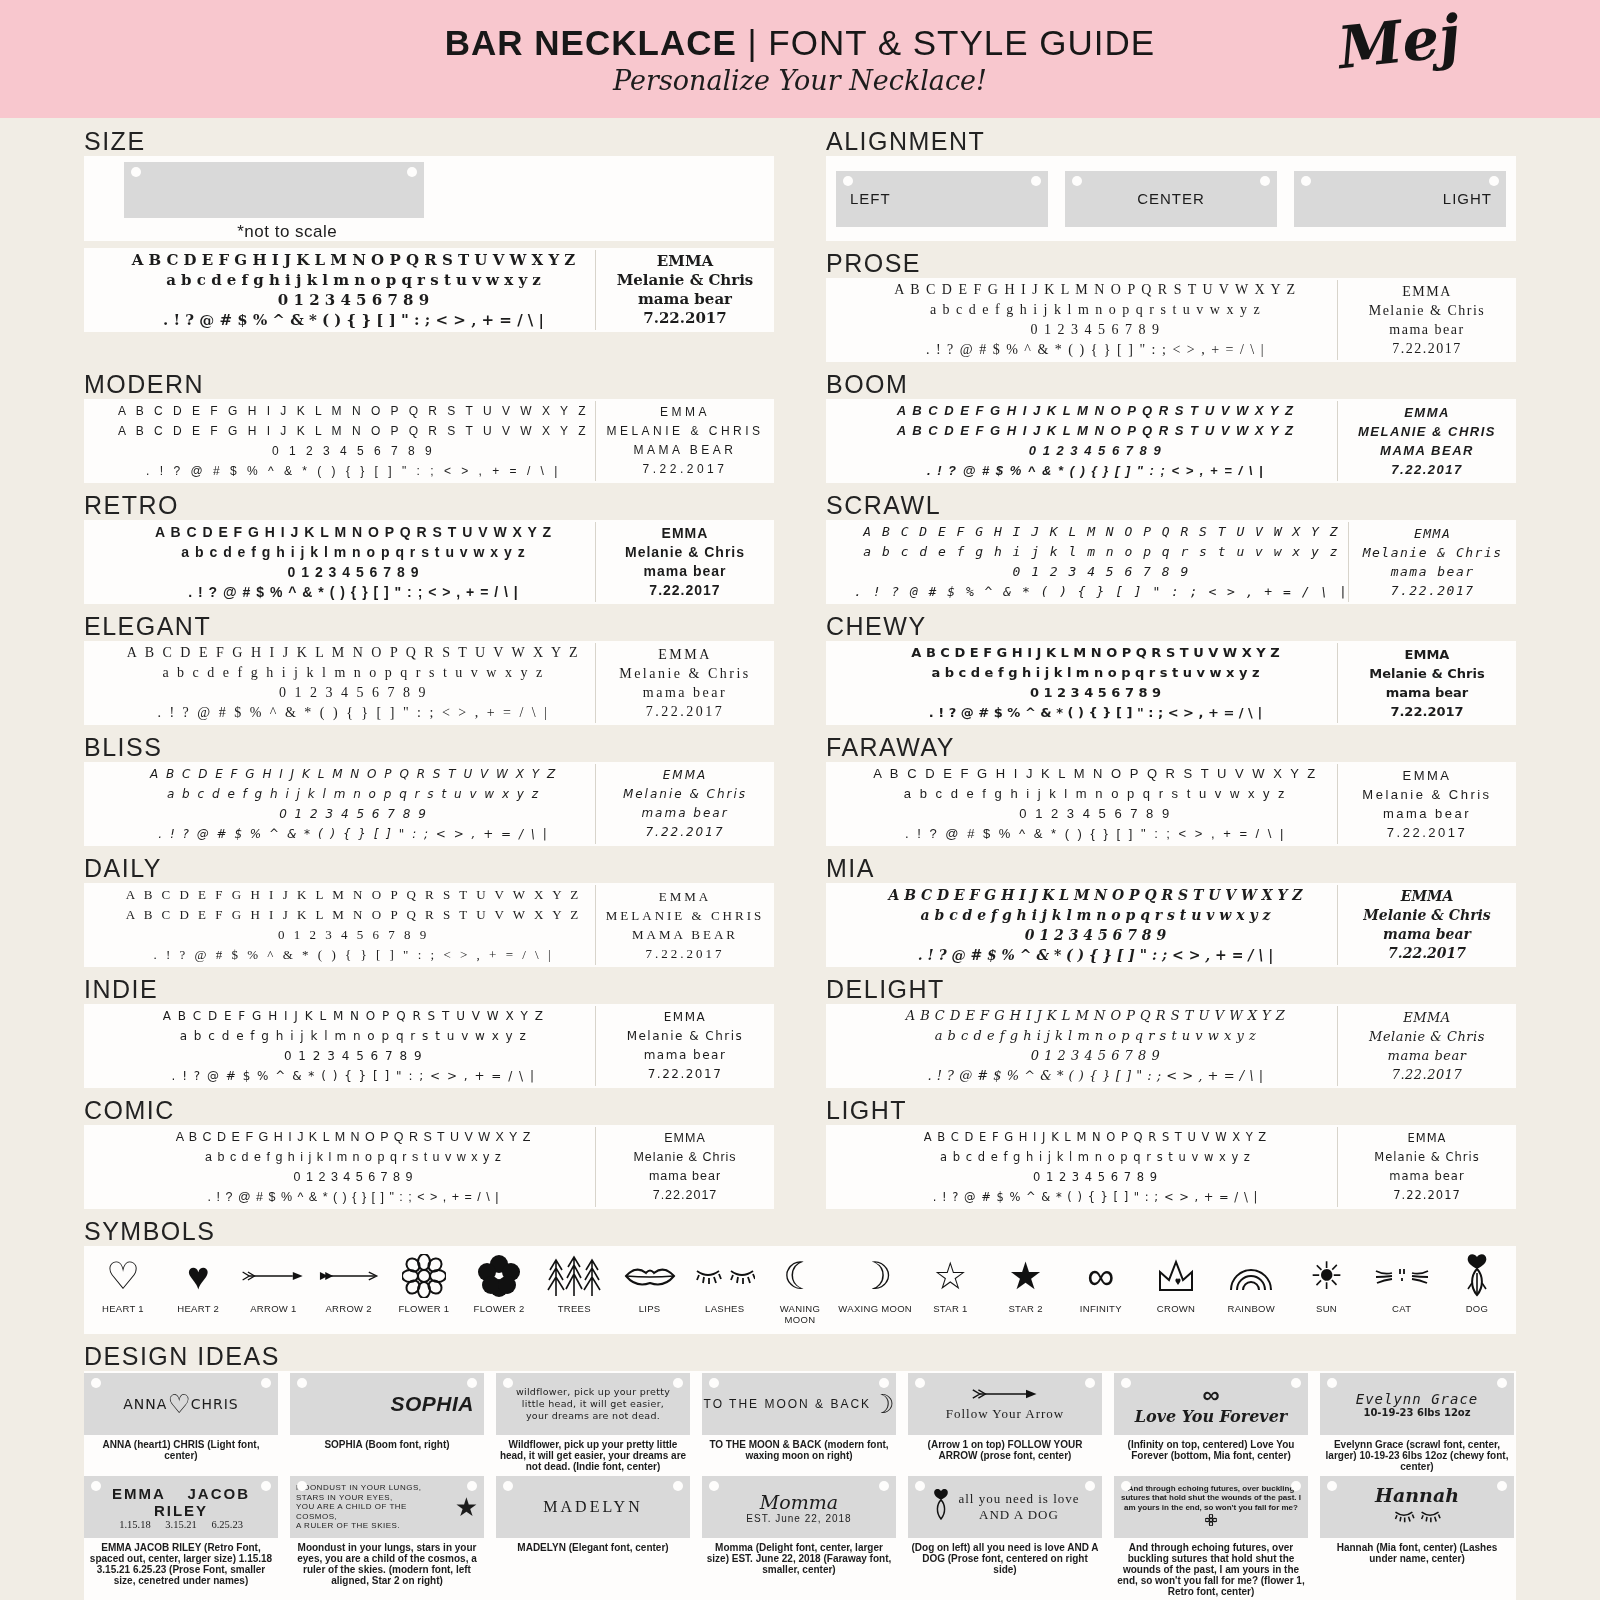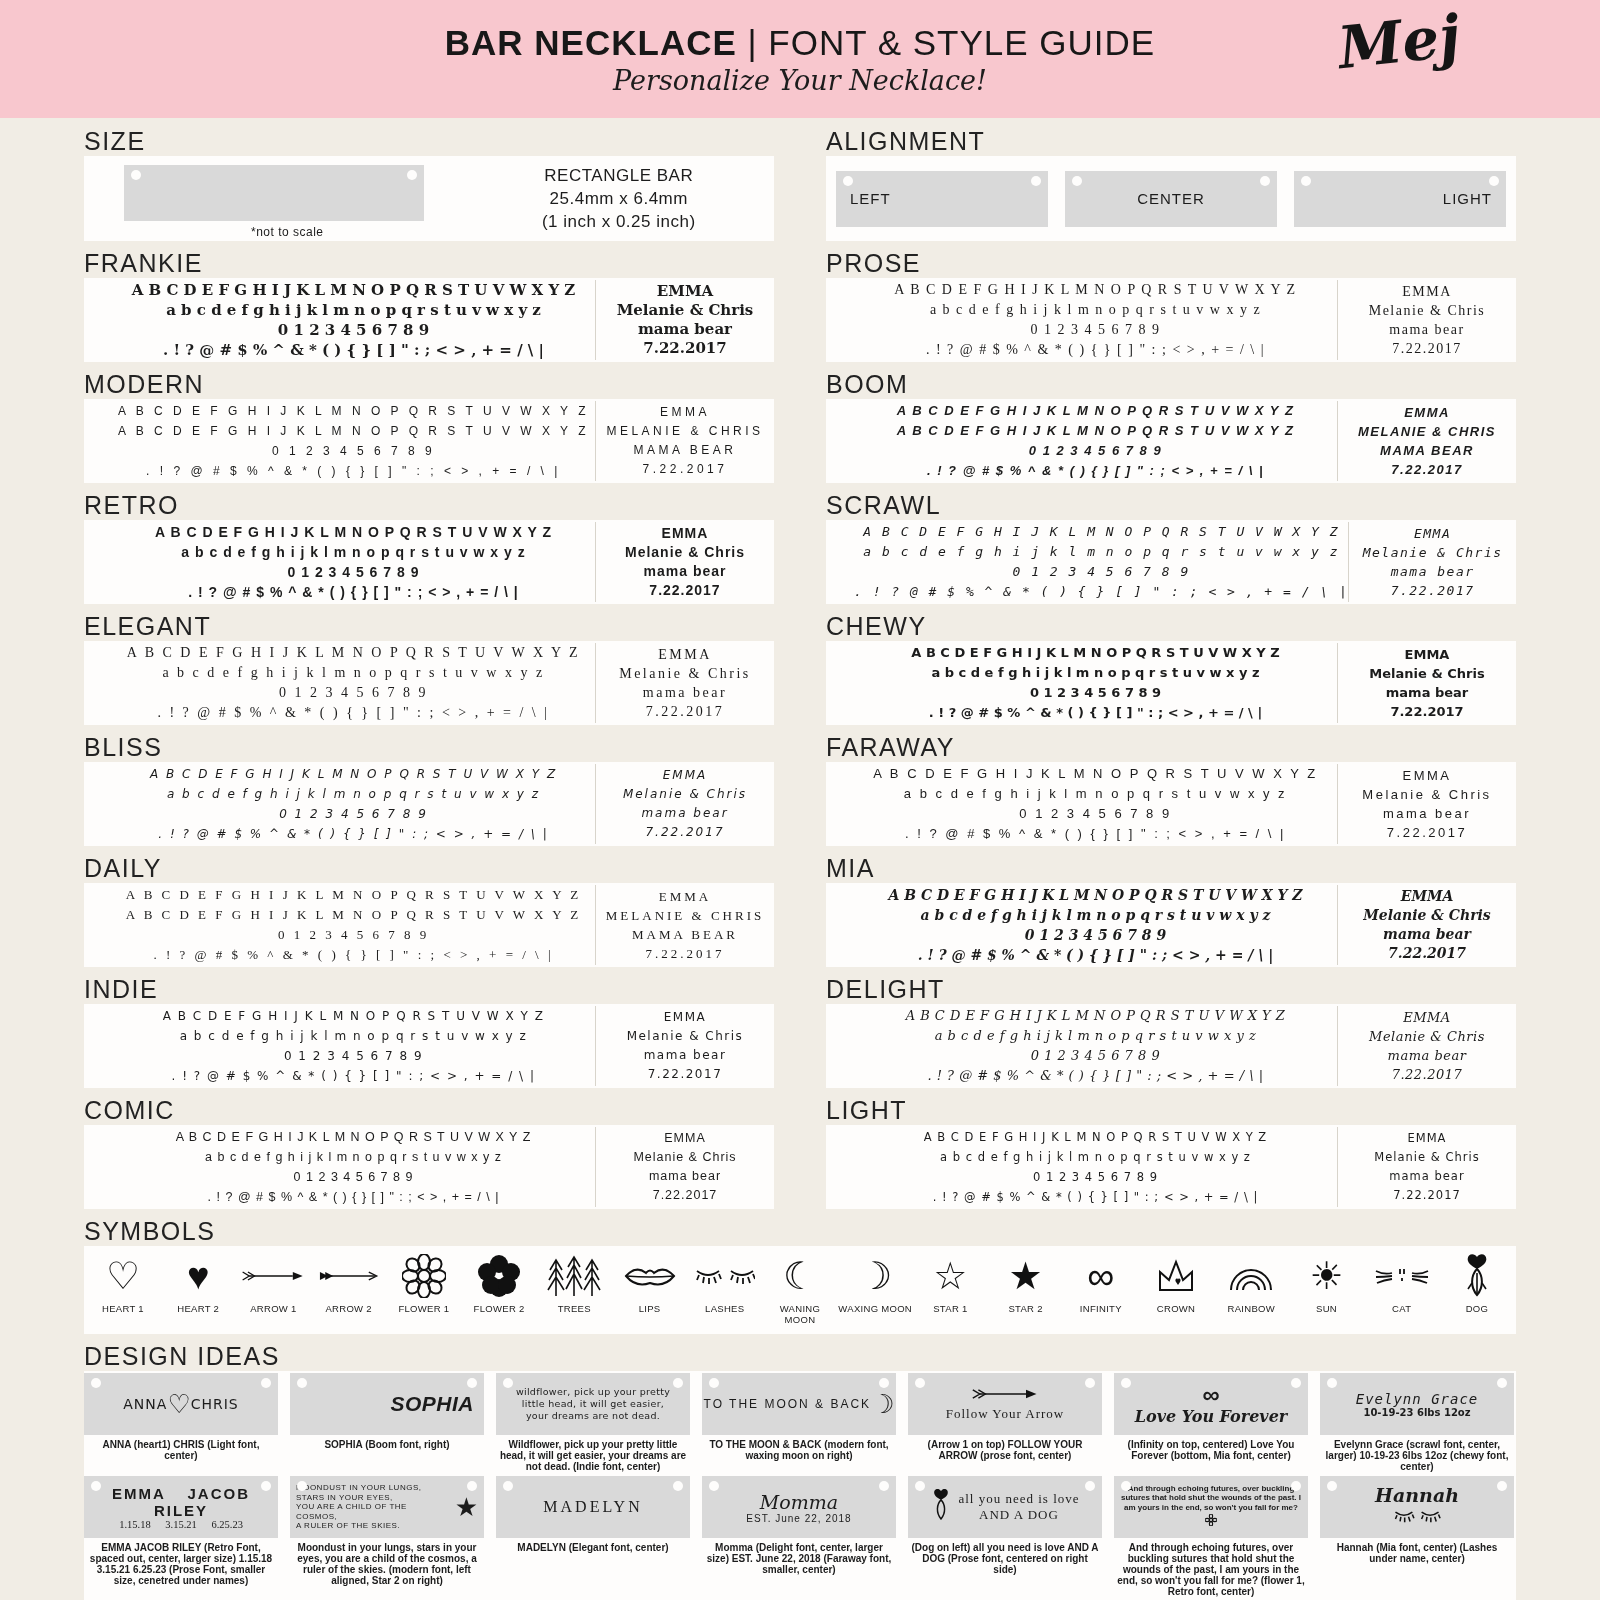--- a/index.html
+++ b/index.html
@@ -25,21 +25,21 @@
 
   
   .bar { position:relative; background:#d9d9d9; }
   .bar::before, .bar::after { content:""; position:absolute; top:5px; width:10px; height:10px; border-radius:50%; background:#fefdfc; }
   .bar::before { left:7px; } .bar::after { right:7px; }
 
   
   .size-panel { height:85px; display:flex; align-items:center; }
   .size-left { width:55%; text-align:center; padding-top:6px; }
   .size-bar { width:300px; height:56px; margin:0 auto; }
-  .note { font-size:12px; margin-top:4px; letter-spacing:0.5px;margin-left:27px; }
+  .note { font-size:17px; margin-top:4px; letter-spacing:0.5px;margin-left:27px; }
   .size-right { width:45%; text-align:center; font-size:17px; line-height:23px; letter-spacing:0.5px; }
   .align-panel { height:85px; display:flex; align-items:center; justify-content:space-between; padding:0 10px; }
   .align-bar { width:212px; height:56px; display:flex; align-items:center; font-size:15px; letter-spacing:1px; }
   .align-bar span { width:100%; padding:0 14px; }
   .al-left span { text-align:left; } .al-center span { text-align:center; } .al-right span { text-align:right; }
 
   
   .font-panel { height:84px; display:flex; align-items:stretch; }
   .spec { flex:1; display:flex; flex-direction:column; justify-content:center; text-align:center;margin-left:28px; }
   .spec-line { white-space:nowrap; line-height:20px; }
@@ -120,46 +120,40 @@
   <div class="content">
 
     <div class="two-col">
       <section class="block">
         <h2 class="sec-head">SIZE</h2>
         <div class="panel size-panel">
           <div class="size-left">
             <div class="bar size-bar"></div>
             <div class="note">*not to scale</div>
           </div>
-          <div class="size-right">
-            <div>RECTANGLE BAR</div>
-            <div>25.4mm x 6.4mm</div>
-            <div>(1 inch x 0.25 inch)</div>
-          </div>
         </div>
       </section>
       <section class="block">
         <h2 class="sec-head">ALIGNMENT</h2>
         <div class="panel align-panel">
           <div class="bar align-bar al-left">
               <span>LEFT</span>
             </div>
           <div class="bar align-bar al-center">
               <span>CENTER</span>
             </div>
           <div class="bar align-bar al-right">
               <span>LIGHT</span>
             </div>
         </div>
       </section>
     </div>
 
     <div class="two-col">
       <section class="block">
-        <h2 class="sec-head">FRANKIE</h2>
         <div class="panel font-panel">
           <div class="spec ff-frankie">
             <div class="spec-line">A B C D E F G H I J K L M N O P Q R S T U V W X Y Z</div>
             <div class="spec-line">a b c d e f g h i j k l m n o p q r s t u v w x y z</div>
             <div class="spec-line">0 1 2 3 4 5 6 7 8 9</div>
             <div class="spec-line">. ! ? @ # $ % ^ &amp; * ( ) { } [ ] " : ; &lt; &gt; , + = / \ |</div>
           </div>
           <div class="vdiv"></div>
           <div class="sample ff-frankie">
             <div>EMMA</div>

